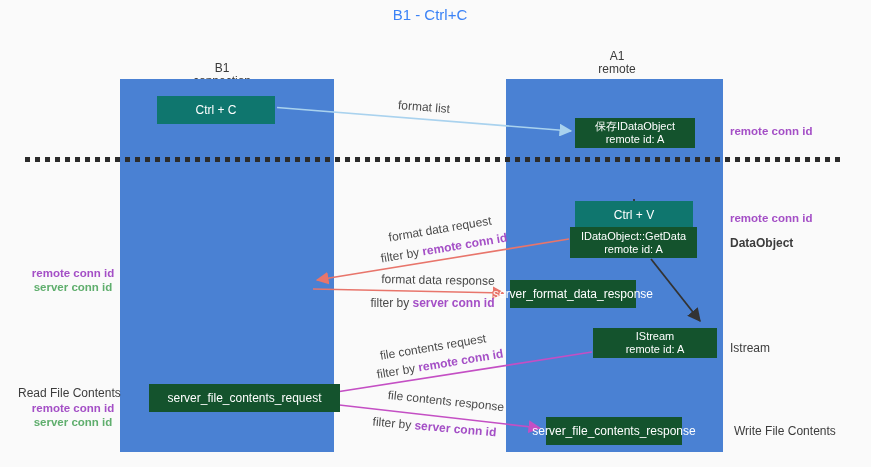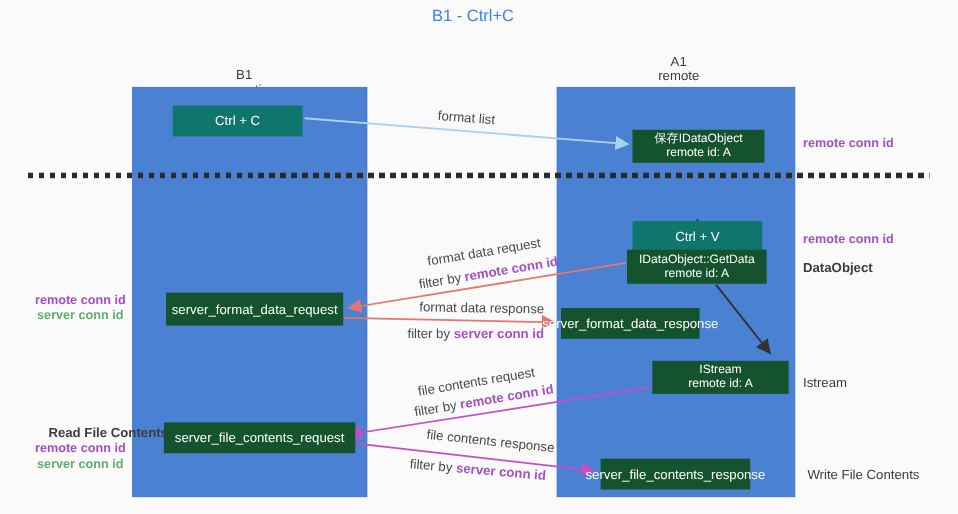--- a/index.html
+++ b/index.html
@@ -82,34 +82,31 @@
 
   <div class="abs box box-green" style="left:575px;top:170px;width:118px;height:28px;margin-top:31px;">
     <span>Ctrl + V</span>
   </div>
 
   <div class="abs box box-orange two" style="left:570px;top:227px;width:127px;height:31px;">
     <div>IDataObject::GetData</div>
     <div>remote id: A</div>
   </div>
 
-  <div class="abs box box-orange" style="left:151px;top:266px;width:161px;height:30px;">
-    <span>server_format_data_request</span>
-  </div>
 
   <div class="abs box box-orange" style="left:510px;top:280px;width:126px;height:28px;">
     <span>server_format_data_response</span>
   </div>
 
   <div class="abs box box-orange two" style="left:593px;top:328px;width:124px;height:30px;">
     <div>IStream</div>
     <div>remote id: A</div>
   </div>
 
-  <div class="abs box box-orange" style="left:149px;top:384px;width:174px;height:28px;">
+  <div class="abs box box-orange" style="left:149px;top:384px;width:191px;height:28px;">
     <span>server_file_contents_request</span>
   </div>
 
   <div class="abs box box-orange" style="left:546px;top:417px;width:136px;height:28px;">
     <span>server_file_contents_response</span>
   </div>
 
   <div class="abs albl" style="left:374px;top:100px;width:100px;transform:rotate(4.5deg);">format list</div>
 
   <div class="abs albl" style="left:370px;top:222px;width:140px;transform:rotate(-9.5deg);">format data request</div>
@@ -130,21 +127,21 @@
   <div class="abs albl" style="left:371px;top:394px;width:150px;transform:rotate(6deg);">file contents response</div>
   <div class="abs albl" style="left:352px;top:420px;width:165px;transform:rotate(5deg);">
     <span>filter by </span><span class="purple">server conn id</span>
   </div>
 
   <div class="abs sidestack" style="left:26px;top:266px;width:94px;">
     <div class="purple">remote conn id</div>
     <div class="greenlbl">server conn id</div>
   </div>
 
-  <div class="abs sidelbl" style="left:44px;top:386px;width:94px;text-align:right;font-weight:bold;">Read File Contents</div>
+  <div class="abs sidelbl" style="left:18px;top:386px;width:94px;text-align:right;">Read File Contents</div>
   <div class="abs sidestack" style="left:26px;top:401px;width:94px;">
     <div class="purple">remote conn id</div>
     <div class="greenlbl">server conn id</div>
   </div>
 
   <div class="abs sidestack purple" style="left:730px;top:124px;text-align:left;">remote conn id</div>
   <div class="abs sidestack purple" style="left:730px;top:211px;text-align:left;">remote conn id</div>
   <div class="abs sidelbl" style="left:730px;top:236px;font-weight:bold;">DataObject</div>
   <div class="abs sidelbl" style="left:730px;top:341px;">Istream</div>
   <div class="abs sidelbl" style="left:734px;top:424px;">Write File Contents</div>

